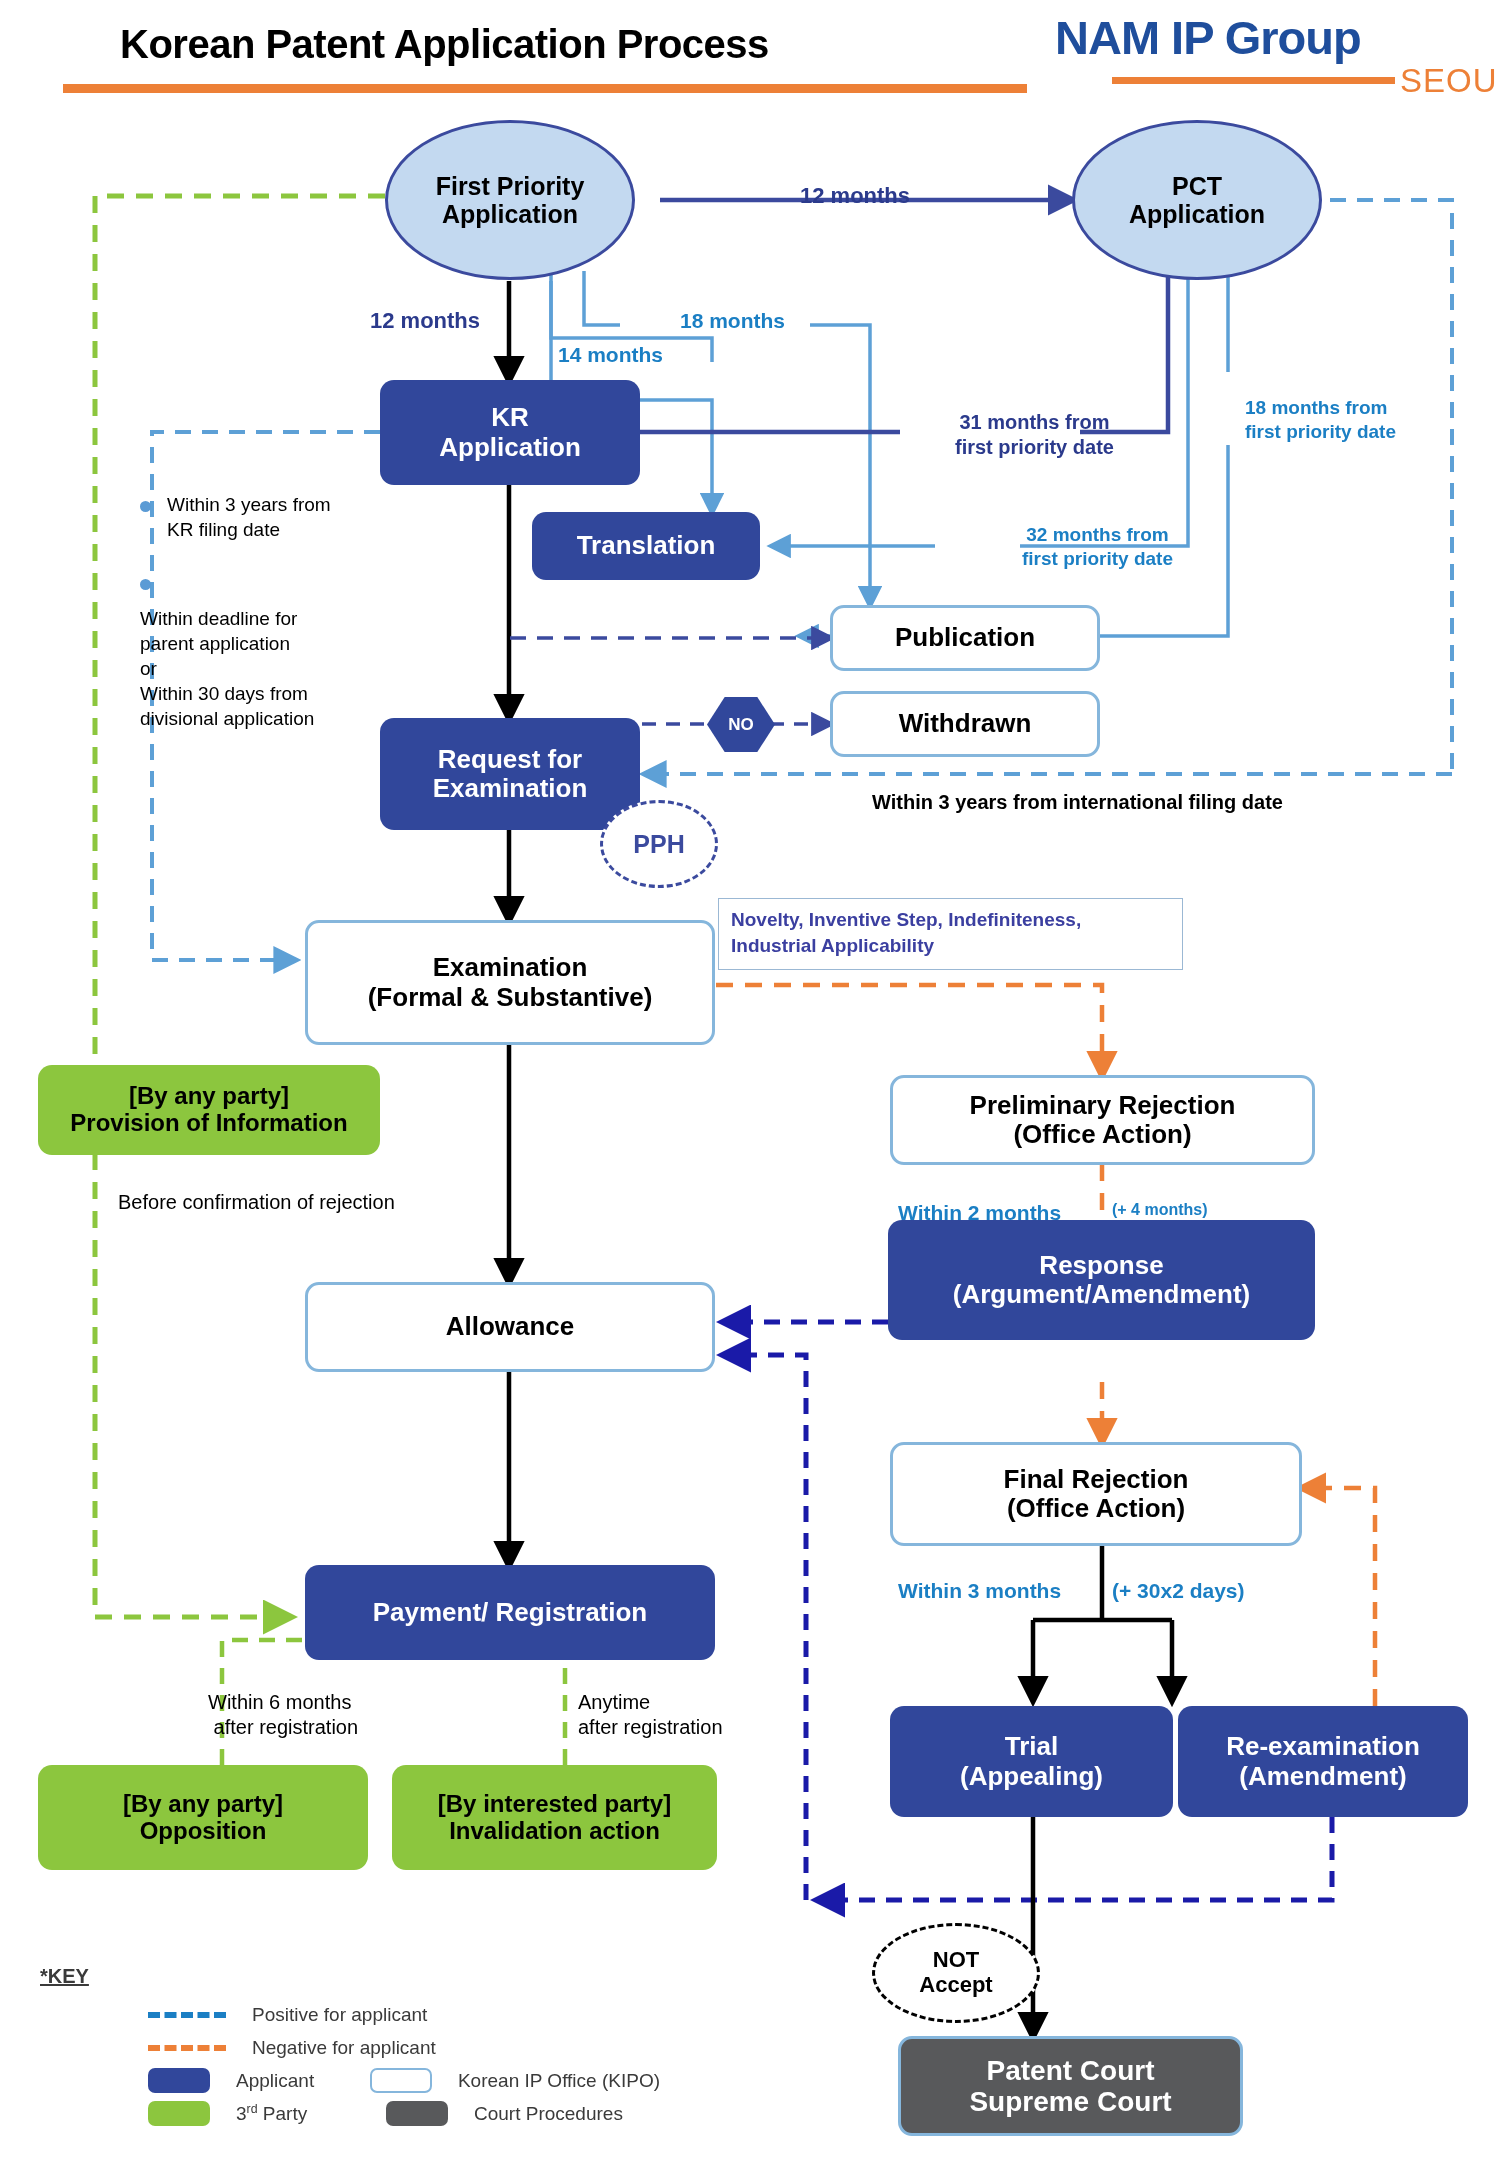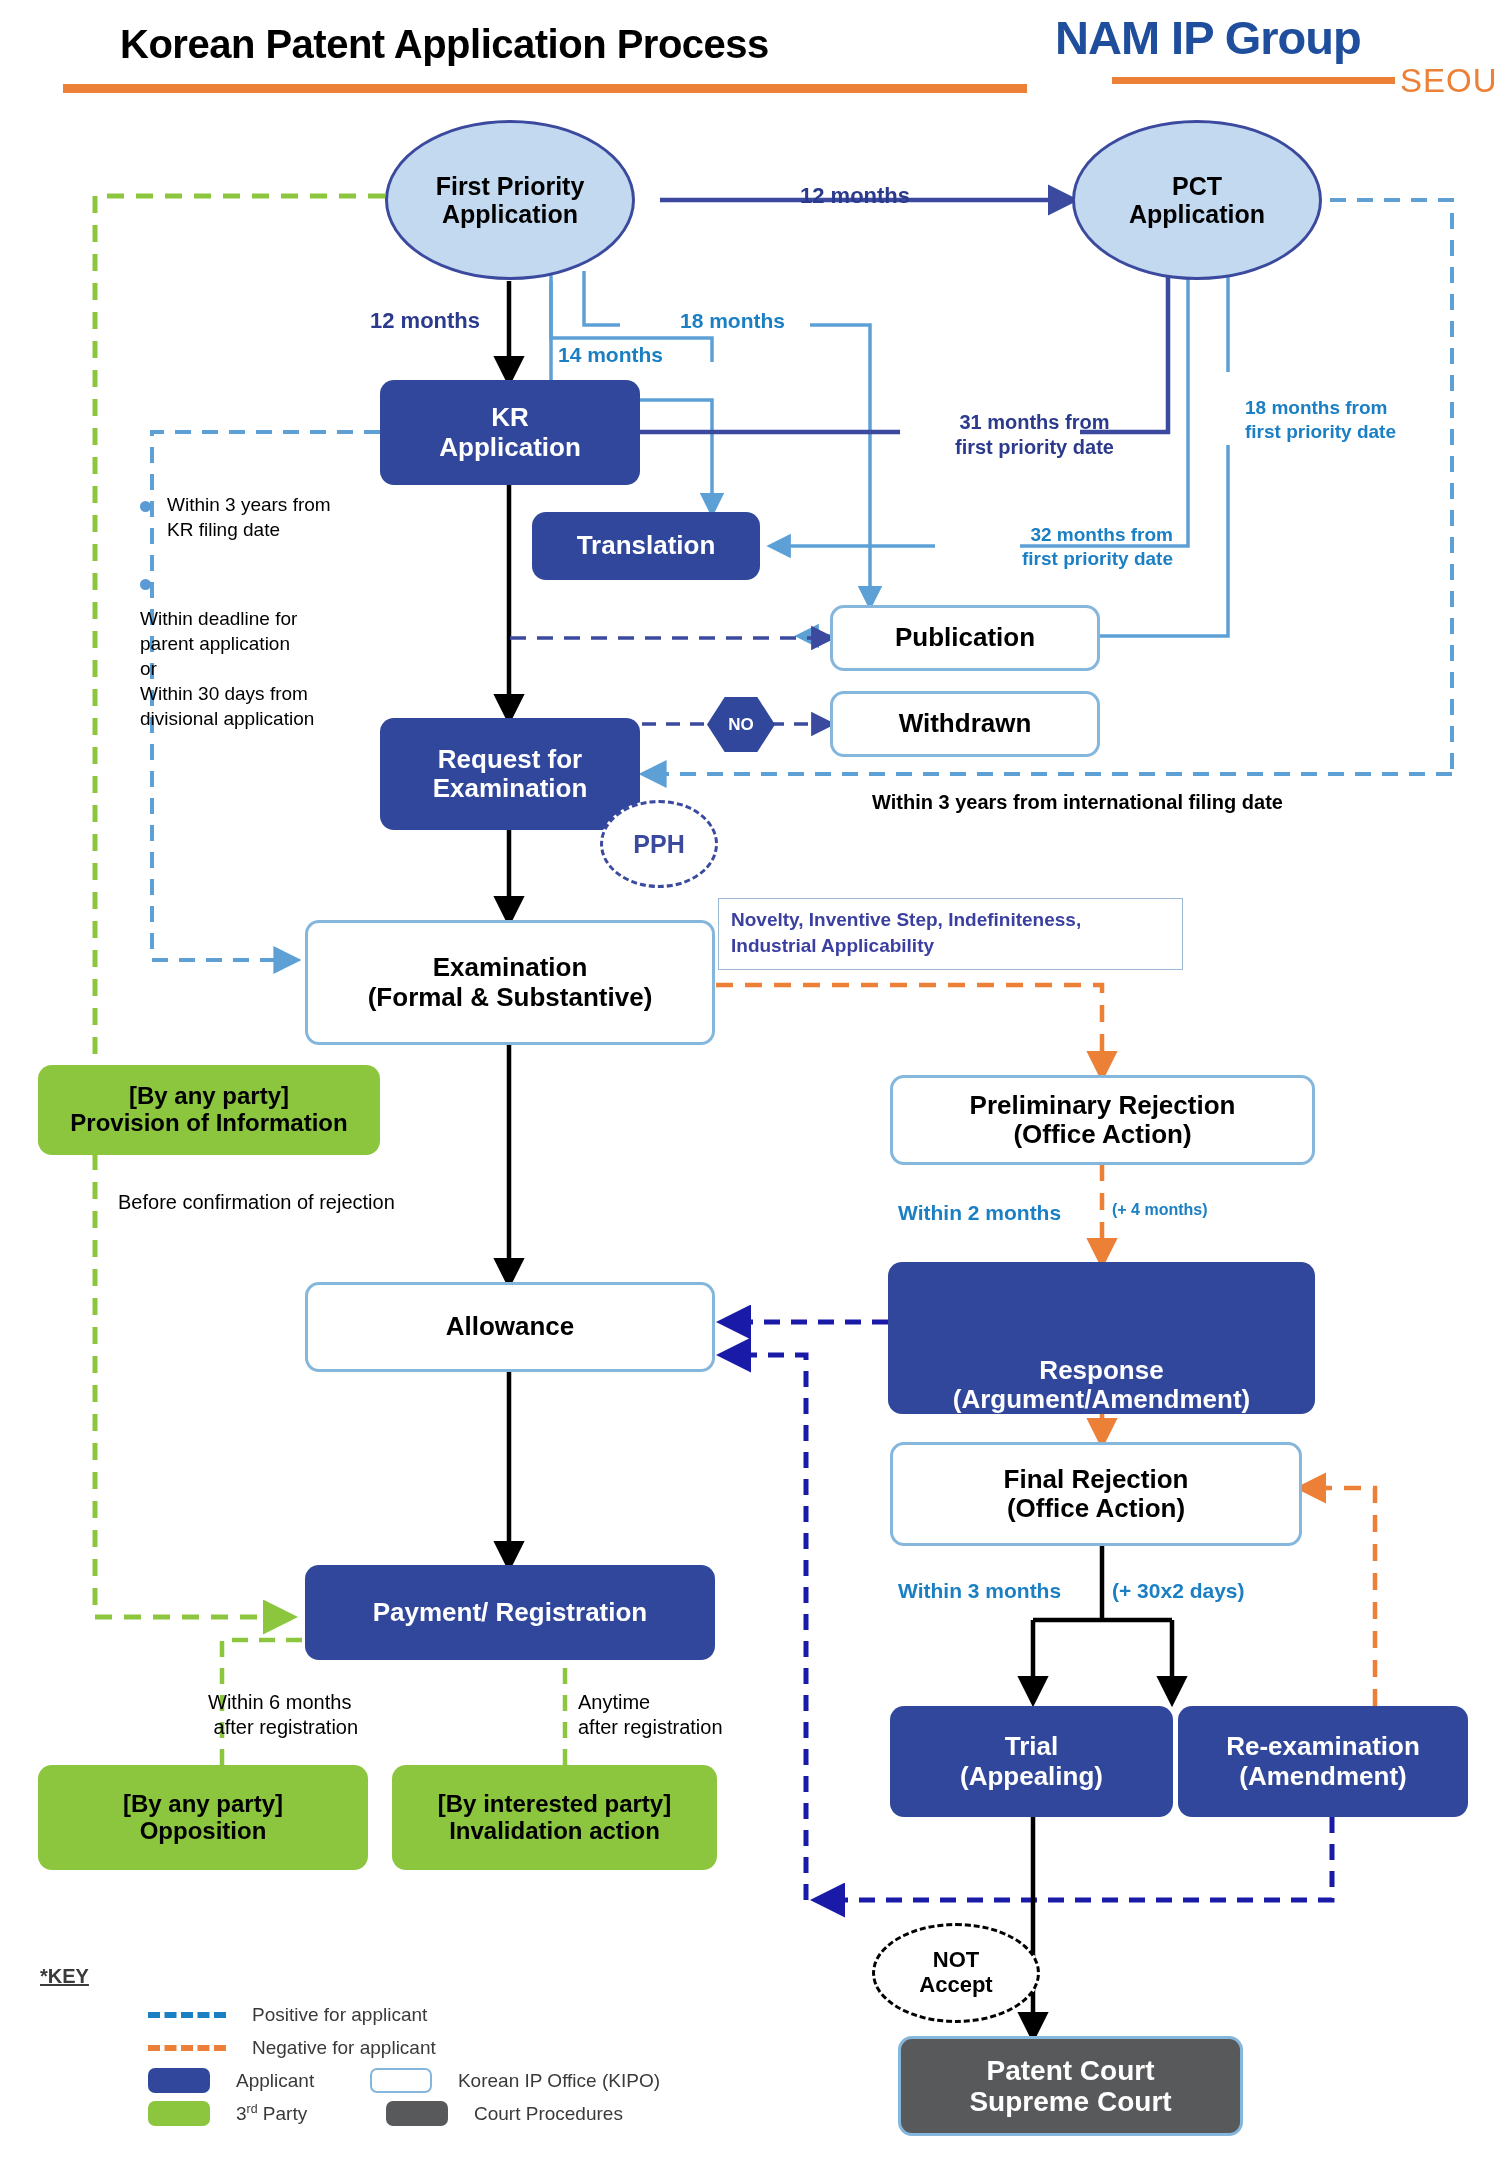--- a/index.html
+++ b/index.html
@@ -401,21 +401,21 @@
   <div class="node thirdparty" style="left:392px; top:1765px; width:325px; height:105px;">
     <span>[By interested party]</span>
     <span>Invalidation action</span>
   </div>
 
   <div class="node kipo" style="left:890px; top:1075px; width:425px; height:90px;">
     <span>Preliminary Rejection</span>
     <span>(Office Action)</span>
   </div>
 
-  <div class="node applicant" style="left:888px; top:1262px; width:427px; height:152px;justify-content:flex-end;">
+  <div class="node applicant" style="left:888px; top:1220px; width:427px; height:120px;">
     <span>Response</span>
     <span>(Argument/Amendment)</span>
   </div>
 
   <div class="node kipo" style="left:890px; top:1442px; width:412px; height:104px;">
     <span>Final Rejection</span>
     <span>(Office Action)</span>
   </div>
 
   <div class="node applicant" style="left:890px; top:1706px; width:283px; height:111px;">
@@ -445,21 +445,21 @@
   <div class="lbl lbl-blue" style="left:558px; top:342px; font-size:21px;">14 months</div>
 
   <div class="lbl lbl-blue" style="left:680px; top:308px; font-size:21px;">18 months</div>
 
   <div class="lbl lbl-navy" style="left:955px; top:410px; font-size:20px; text-align:center;">31 months from
 first priority date</div>
 
   <div class="lbl lbl-blue" style="left:1245px; top:396px; font-size:19px; text-align:left;">18 months from
 first priority date</div>
 
-  <div class="lbl lbl-blue" style="left:1022px; top:523px; font-size:19px; text-align:right;">32 months from
+  <div class="lbl lbl-blue" style="left:1022px; top:523px; font-size:19px; text-align:center;">32 months from
 first priority date</div>
 
   <div class="lbl lbl-black" style="left:872px; top:790px; font-size:20px;">Within 3 years from international filing date</div>
 
   <div class="lbl lbl-plain" style="left:118px; top:1190px; font-size:20px;">Before confirmation of rejection</div>
 
   <div class="lbl lbl-blue" style="left:898px; top:1200px; font-size:21px;">Within 2 months</div>
   <div class="lbl lbl-blue" style="left:1112px; top:1200px; font-size:16px;">(+ 4 months)</div>
 
   <div class="lbl lbl-blue" style="left:898px; top:1578px; font-size:21px;">Within 3 months</div>

